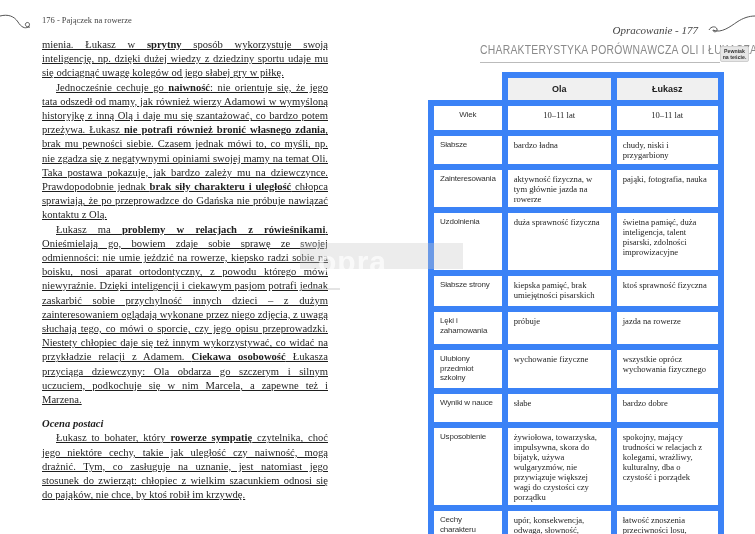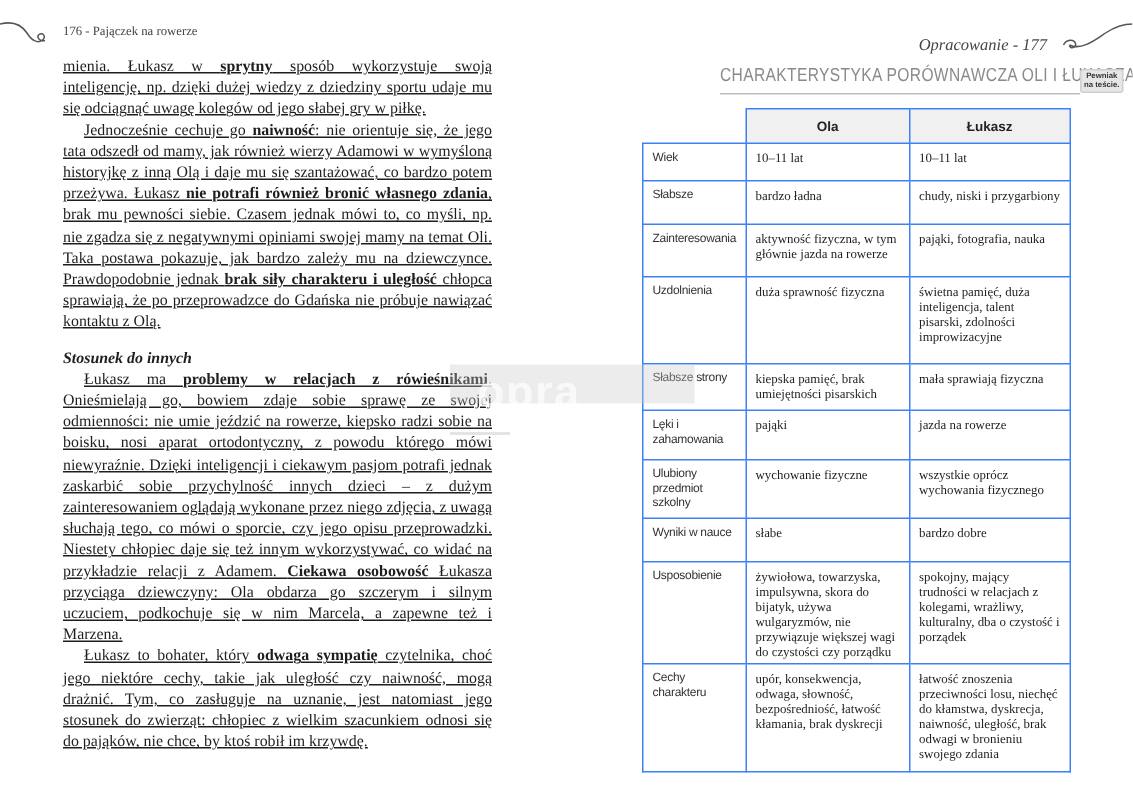--- a/index.html
+++ b/index.html
@@ -54,37 +54,37 @@
       position: absolute; right: 6px; top: 46px; width: 29px; height: 16px;
       background: #e6e6e6; border: 1px solid #cfcfcf; border-radius: 2px;
       font-family: "Liberation Sans", sans-serif; font-size: 5.2px; line-height: 6.2px; font-weight: bold;
       color: #333; text-align: center; padding-top: 1px; box-sizing: border-box;
     }
 
     table.compare {
       position: absolute; left: 48px; top: 72px; border-collapse: collapse; table-layout: fixed;
     }
     table.compare td, table.compare th {
-      border: 1px solid #3b82f6; vertical-align: top; padding: 4px 6px 3px 6px;
+      border: 6px solid #3b82f6; vertical-align: top; padding: 4px 6px 3px 6px;
       font-size: 8.6px; line-height: 10px;
     }
     table.compare th {
       background: #f0f0f0; font-family: "Liberation Sans", sans-serif; font-weight: bold; font-size: 9px;
       height: 22px; vertical-align: middle; padding: 0; text-align: center; color: #222;
       transform-origin: center;
     }
     table.compare th.blank { background: transparent; border-top: none; border-left: none; }
     table.compare td.rowhead {
       font-family: "Liberation Sans", sans-serif; font-size: 8px; color: #333; line-height: 9.5px;
       letter-spacing: -0.2px;
     }
     col.c0 { width: 68px; }
     col.c1 { width: 109px; }
     col.c2 { width: 107px; }
-    tr.r-wiek td { height: 17px; }
+    tr.r-wiek td { height: 17px; text-align: center; }
     tr.r-wyglad td { height: 21px; }
     tr.r-zainteresowania td { height: 27px; }
     tr.r-uzdolnienia td { height: 50px; }
     tr.r-slabsze td { height: 23px; margin-top: 40px; }
     tr.r-leki td { height: 25px; }
     tr.r-ulubiony td { height: 31px; }
     tr.r-wyniki td { height: 21px; }
     tr.r-usposobienie td { height: 60px; }
     tr.r-cechy td { height: 64px; margin-left: 20px; }
   </style>
@@ -92,23 +92,23 @@
 <body>
 
 <div class="page page-left">
   <svg class="swirl-left" viewBox="0 0 36 22">
     <path d="M0 4 C8 2, 14 4, 18 10 C21 15, 25 17, 28 15 C31 13, 29 9, 26 11 C24 13, 27 16, 30 15" fill="none" stroke="#555" stroke-width="1"></path>
   </svg>
   <div class="running-head-left">176 - Pajączek na rowerze</div>
   <div class="body-text" id="body-text">
       <p class="noindent">mienia. Łukasz w <b>sprytny</b> sposób wykorzystuje swoją inteligencję, np. dzięki dużej wiedzy z dziedziny sportu udaje mu się odciągnąć uwagę kolegów od jego słabej gry w piłkę.</p>
       <p>Jednocześnie cechuje go <b>naiwność</b>: nie orientuje się, że jego tata odszedł od mamy, jak również wierzy Adamowi w wymyśloną historyjkę z inną Olą i daje mu się szantażować, co bardzo potem przeżywa. Łukasz <b>nie potrafi również bronić własnego zdania</b>, brak mu pewności siebie. Czasem jednak mówi to, co myśli, np. nie zgadza się z negatywnymi opiniami swojej mamy na temat Oli. Taka postawa pokazuje, jak bardzo zależy mu na dziewczynce. Prawdopodobnie jednak <b>brak siły charakteru i uległość</b> chłopca sprawiają, że po przeprowadzce do Gdańska nie próbuje nawiązać kontaktu z Olą.</p>
-      <h3>Stosunek do innych</h3>
       <p>Łukasz ma <b>problemy w relacjach z rówieśnikami</b>. Onieśmielają go, bowiem zdaje sobie sprawę ze swojej odmienności: nie umie jeździć na rowerze, kiepsko radzi sobie na boisku, nosi aparat ortodontyczny, z powodu którego mówi niewyraźnie. Dzięki inteligencji i ciekawym pasjom potrafi jednak zaskarbić sobie przychylność innych dzieci – z dużym zainteresowaniem oglądają wykonane przez niego zdjęcia, z uwagą słuchają tego, co mówi o sporcie, czy jego opisu przeprowadzki. Niestety chłopiec daje się też innym wykorzystywać, co widać na przykładzie relacji z Adamem. <b>Ciekawa osobowość</b> Łukasza przyciąga dziewczyny: Ola obdarza go szczerym i silnym uczuciem, podkochuje się w nim Marcela, a zapewne też i Marzena.</p>
-      <p>Łukasz to bohater, który <b>odwaga sympatię</b> czytelnika, choć jego niektóre cechy, takie jak uległość czy naiwność, mogą drażnić. Tym, co zasługuje na uznanie, jest natomiast jego stosunek do zwierząt: chłopiec z wielkim szacunkiem odnosi się do pająków, nie chce, by ktoś robił im krzywdę.</p>
+      <h3>Ocena postaci</h3>
+      <p>Łukasz to bohater, który <b>rowerze sympatię</b> czytelnika, choć jego niektóre cechy, takie jak uległość czy naiwność, mogą drażnić. Tym, co zasługuje na uznanie, jest natomiast jego stosunek do zwierząt: chłopiec z wielkim szacunkiem odnosi się do pająków, nie chce, by ktoś robił im krzywdę.</p>
     </div>
 </div>
 
 <div class="watermark">opra</div>
 <div class="watermark-tick"></div>
 
 <div class="page page-right">
   <div class="running-head-right">Opracowanie - 177</div>
   <svg class="swirl-right" viewBox="0 0 48 22">
     <path d="M2 16 C4 12, 9 12, 10 15 C11 18, 6 19, 6 16 M6 16 C14 20, 24 12, 30 8 C36 4, 42 2, 48 2" fill="none" stroke="#555" stroke-width="1"></path>
@@ -147,25 +147,25 @@
         <td>pająki, fotografia, nauka</td>
       </tr>
       <tr class="r-uzdolnienia">
         <td class="rowhead">Uzdolnienia</td>
         <td>duża sprawność fizyczna</td>
         <td>świetna pamięć, duża inteligencja, talent pisarski, zdolności improwizacyjne</td>
       </tr>
       <tr class="r-slabsze">
         <td class="rowhead">Słabsze strony</td>
         <td>kiepska pamięć, brak umiejętności pisarskich</td>
-        <td>mała sprawiają fizyczna</td>
+        <td>ktoś sprawność fizyczna</td>
       </tr>
       <tr class="r-leki">
         <td class="rowhead">Lęki i zahamowania</td>
-        <td>pająki</td>
+        <td>próbuje</td>
         <td>jazda na rowerze</td>
       </tr>
       <tr class="r-ulubiony">
         <td class="rowhead">Ulubiony przedmiot szkolny</td>
         <td>wychowanie fizyczne</td>
         <td>wszystkie oprócz wychowania fizycznego</td>
       </tr>
       <tr class="r-wyniki">
         <td class="rowhead">Wyniki w nauce</td>
         <td>słabe</td>

